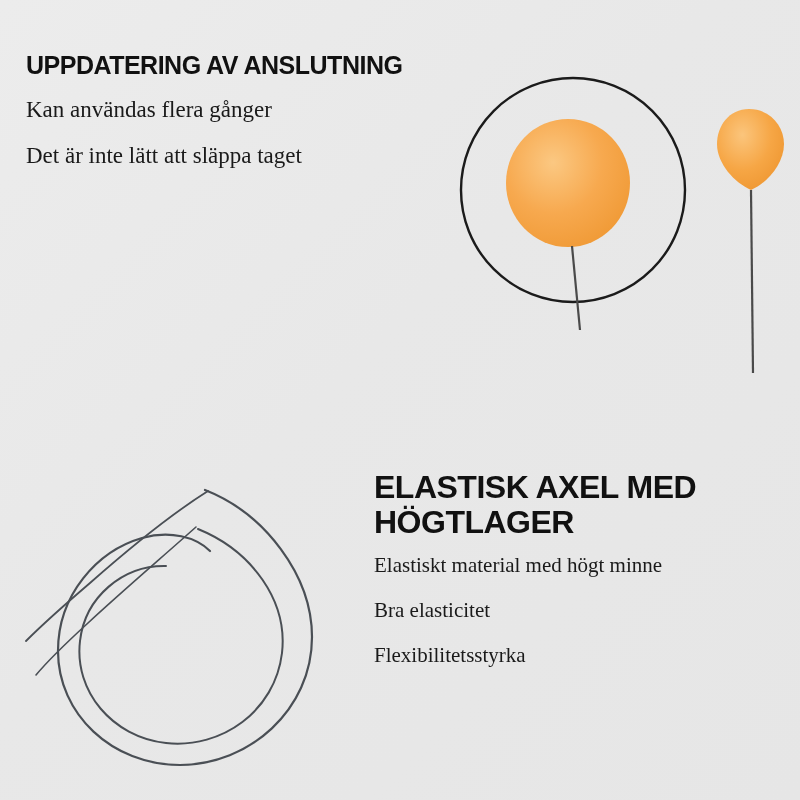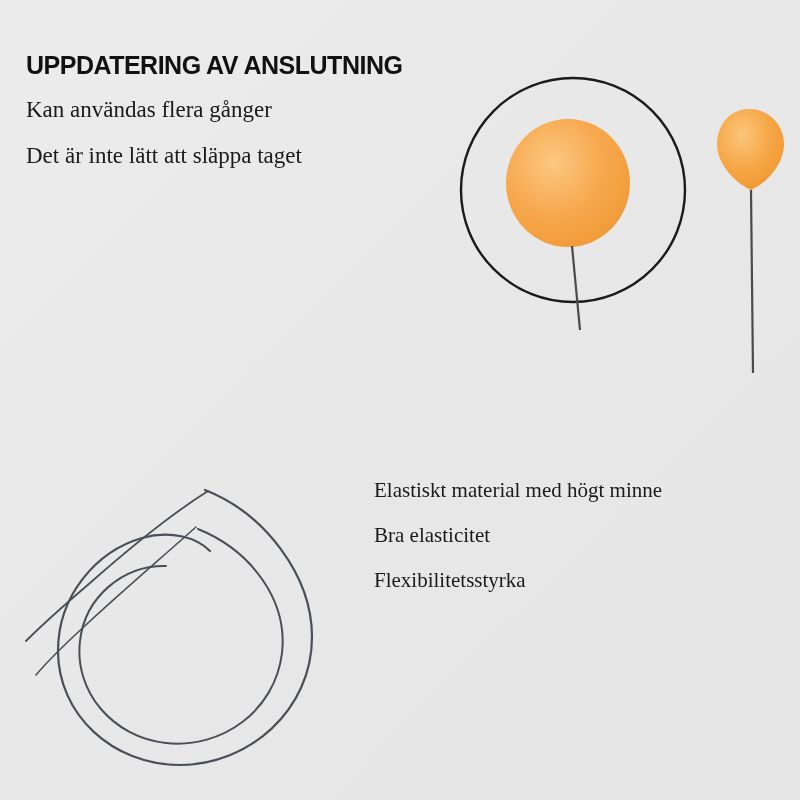--- a/index.html
+++ b/index.html
@@ -56,21 +56,21 @@
 
   #block-bottom {
     left: 374px;
     top: 470px;
     width: 420px;
   }
   #block-bottom .block-title {
     font-size: 32px;
   }
   #block-bottom .lines {
-    margin-top: 8px;
+    margin-top: 14px;
   }
   #block-bottom .block-line {
     font-size: 21px;
     margin-bottom: 20px;
     white-space: nowrap;
   }
 
   
   .art {
     position: absolute;
@@ -151,20 +151,21 @@
                C 92 282 54 236 60 186
                C 65 142 103 110 146 111" fill="none" stroke="#4a4f55" stroke-width="2" stroke-linecap="round"></path>
 
       <path d="M 188 36 C 150 60 104 98 70 128 C 42 152 20 172 6 186" fill="none" stroke="#4a4f55" stroke-width="1.8" stroke-linecap="round"></path>
 
       <path d="M 176 72 C 140 104 98 140 68 168 C 44 190 26 208 16 220" fill="none" stroke="#4a4f55" stroke-width="1.6" stroke-linecap="round"></path>
     </svg>
   </div>
 
   <div class="block" id="block-bottom">
+    <div class="block-title">ELASTISK AXEL MED HÖGTLAGER</div>
     <div class="lines">
       <div class="block-line">Elastiskt material med högt minne</div>
       <div class="block-line">Bra elasticitet</div>
       <div class="block-line">Flexibilitetsstyrka</div>
     </div>
   </div>
 
 </div>
 
 </body></html>

